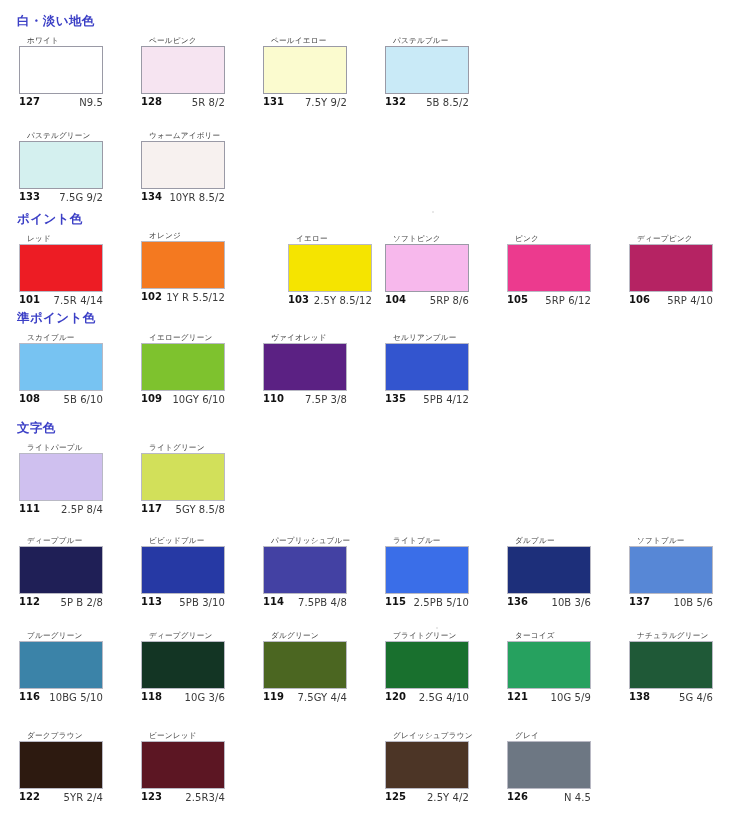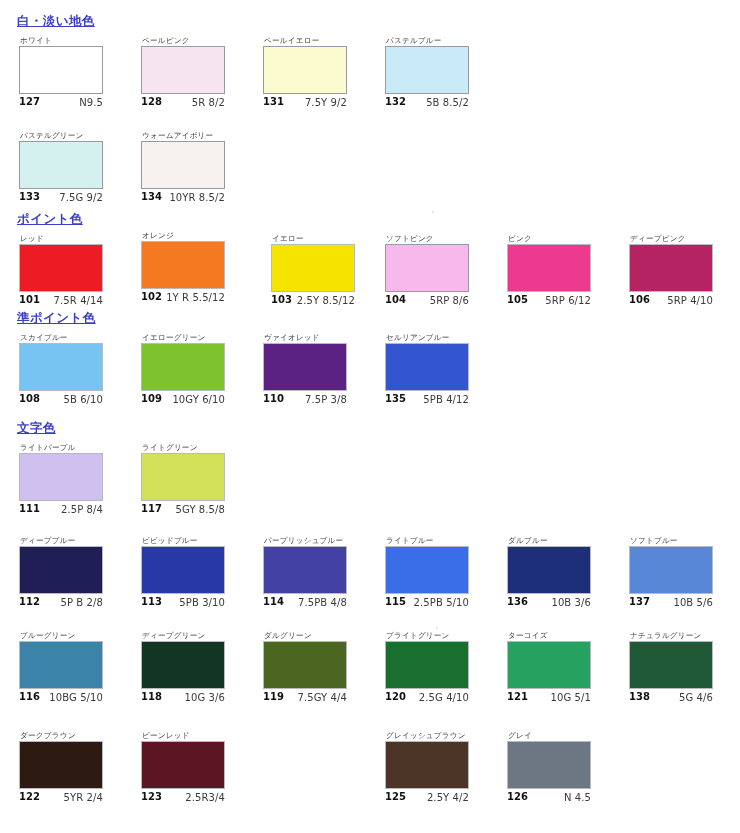--- a/index.html
+++ b/index.html
@@ -23,37 +23,36 @@
   
   .section-header {
     position: absolute;
     left: 17px;
     font-size: 12.5px;
     font-weight: bold;
     color: #3b3fc6;
     letter-spacing: 0.4px;
     white-space: nowrap;
     line-height: 14px;
-    text-decoration: underline;
   }
 
   
   .swatch-cell {
     position: absolute;
     width: 104px;
   }
   .swatch-name {
     font-size: 7.6px;
     color: #3d3d3d;
     line-height: 10px;
     height: 10px;
     letter-spacing: 0.2px;
     white-space: nowrap;
     overflow: visible;
-    margin-left: 1px;
+    margin-left: 8px;
   }
   .swatch-chip {
     width: 84px;
     height: 48px;
     box-sizing: border-box;
     border: 1px solid #b9b9c4;
   }
   .swatch-chip.pale {
     border-color: #9a9aa6;
   }
@@ -157,21 +156,21 @@
       </div>
     </div>
     <div class="swatch-cell" style="left: 141px; top: 231px;">
       <div class="swatch-name">オレンジ</div>
       <div class="swatch-chip" style="background: rgb(244, 121, 32);"></div>
       <div class="swatch-footer">
         <span class="swatch-code">102</span>
         <span class="swatch-munsell">1Y R 5.5/12</span>
       </div>
     </div>
-    <div class="swatch-cell" style="left: 263px; top: 234px; padding-left: 8px;">
+    <div class="swatch-cell" style="left: 280px; top: 234px; padding-left: 8px;">
       <div class="swatch-name">イエロー</div>
       <div class="swatch-chip" style="background: rgb(245, 228, 0);"></div>
       <div class="swatch-footer">
         <span class="swatch-code">103</span>
         <span class="swatch-munsell">2.5Y 8.5/12</span>
       </div>
     </div>
     <div class="swatch-cell" style="left: 385px; top: 234px;">
       <div class="swatch-name">ソフトピンク</div>
       <div class="swatch-chip pale" style="background: rgb(247, 184, 236);"></div>
@@ -324,21 +323,21 @@
       <div class="swatch-footer">
         <span class="swatch-code">120</span>
         <span class="swatch-munsell">2.5G 4/10</span>
       </div>
     </div>
     <div class="swatch-cell" style="left: 507px; top: 631px;">
       <div class="swatch-name">ターコイズ</div>
       <div class="swatch-chip" style="background: rgb(38, 161, 95);"></div>
       <div class="swatch-footer">
         <span class="swatch-code">121</span>
-        <span class="swatch-munsell">10G 5/1</span>
+        <span class="swatch-munsell">10G 5/9</span>
       </div>
     </div>
     <div class="swatch-cell" style="left: 629px; top: 631px;">
       <div class="swatch-name">ナチュラルグリーン</div>
       <div class="swatch-chip" style="background: rgb(31, 89, 55);"></div>
       <div class="swatch-footer">
         <span class="swatch-code">138</span>
         <span class="swatch-munsell">5G 4/6</span>
       </div>
     </div>

